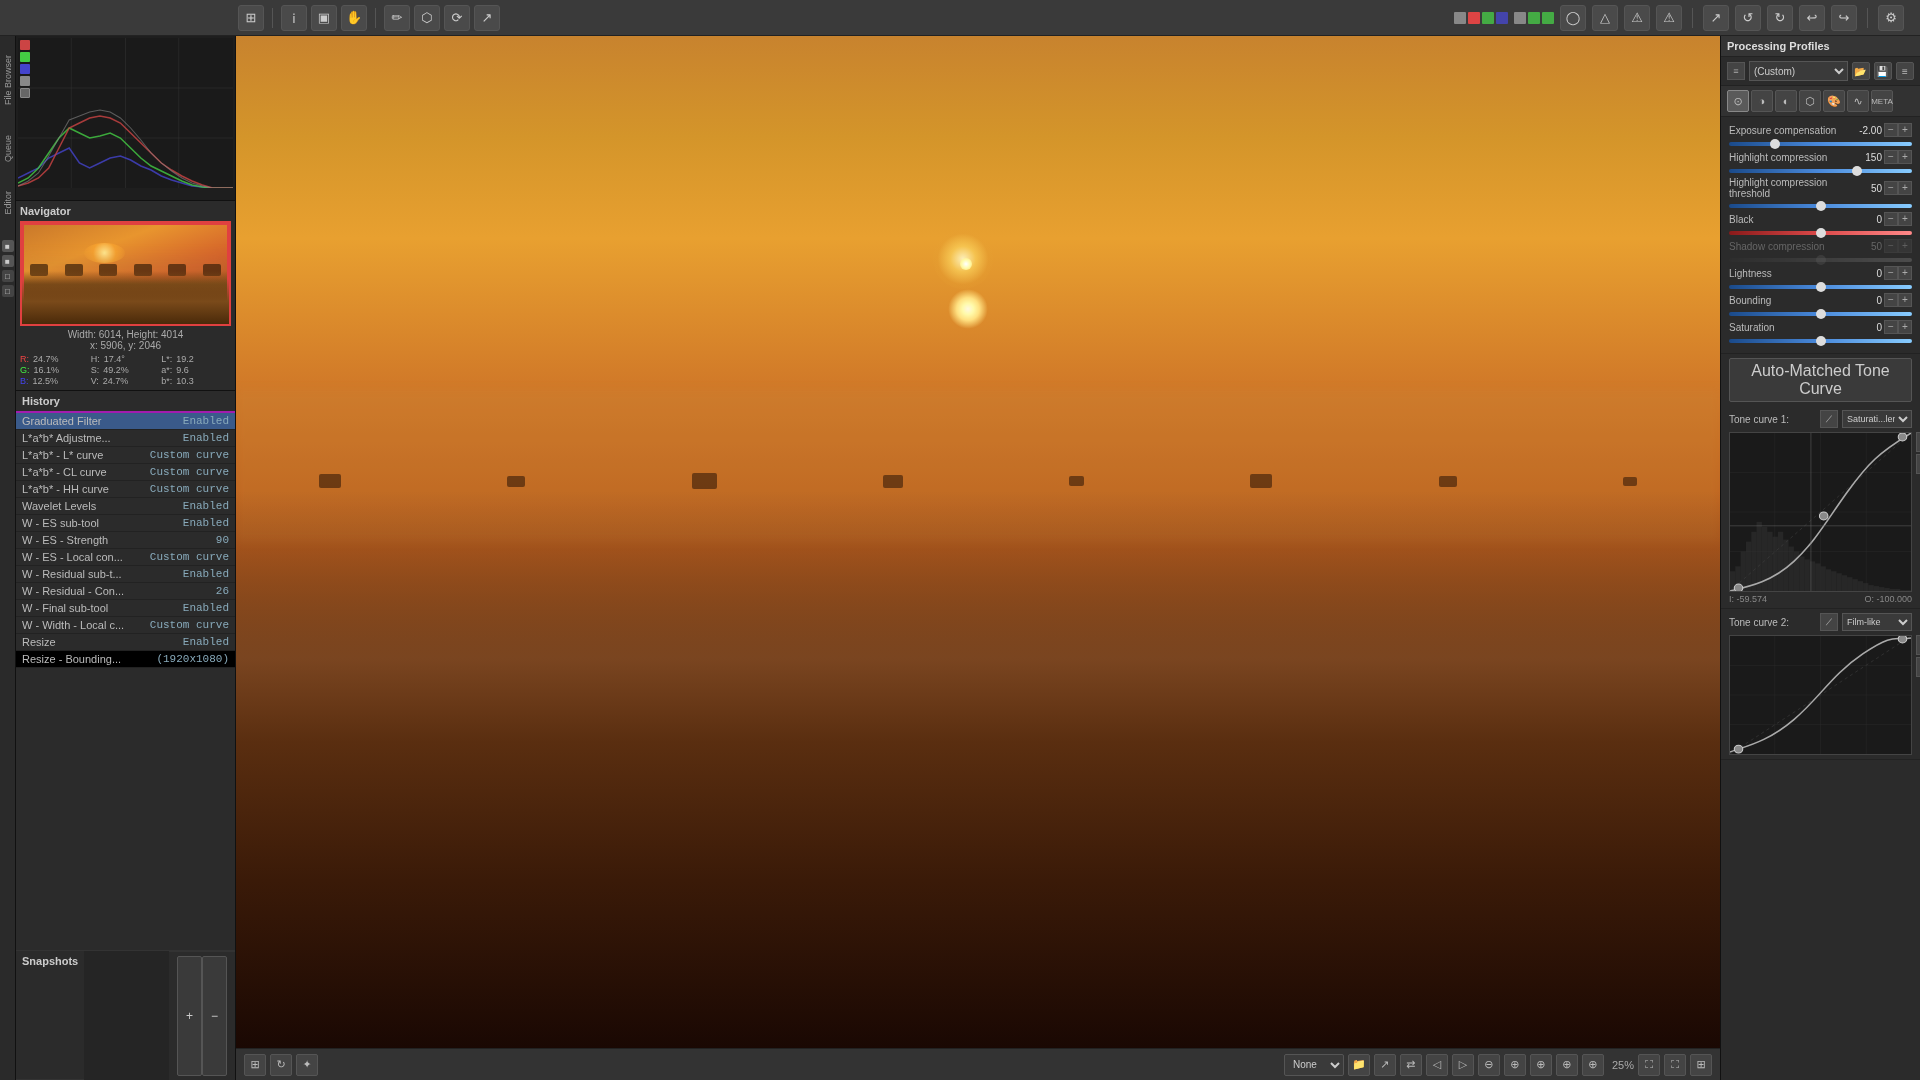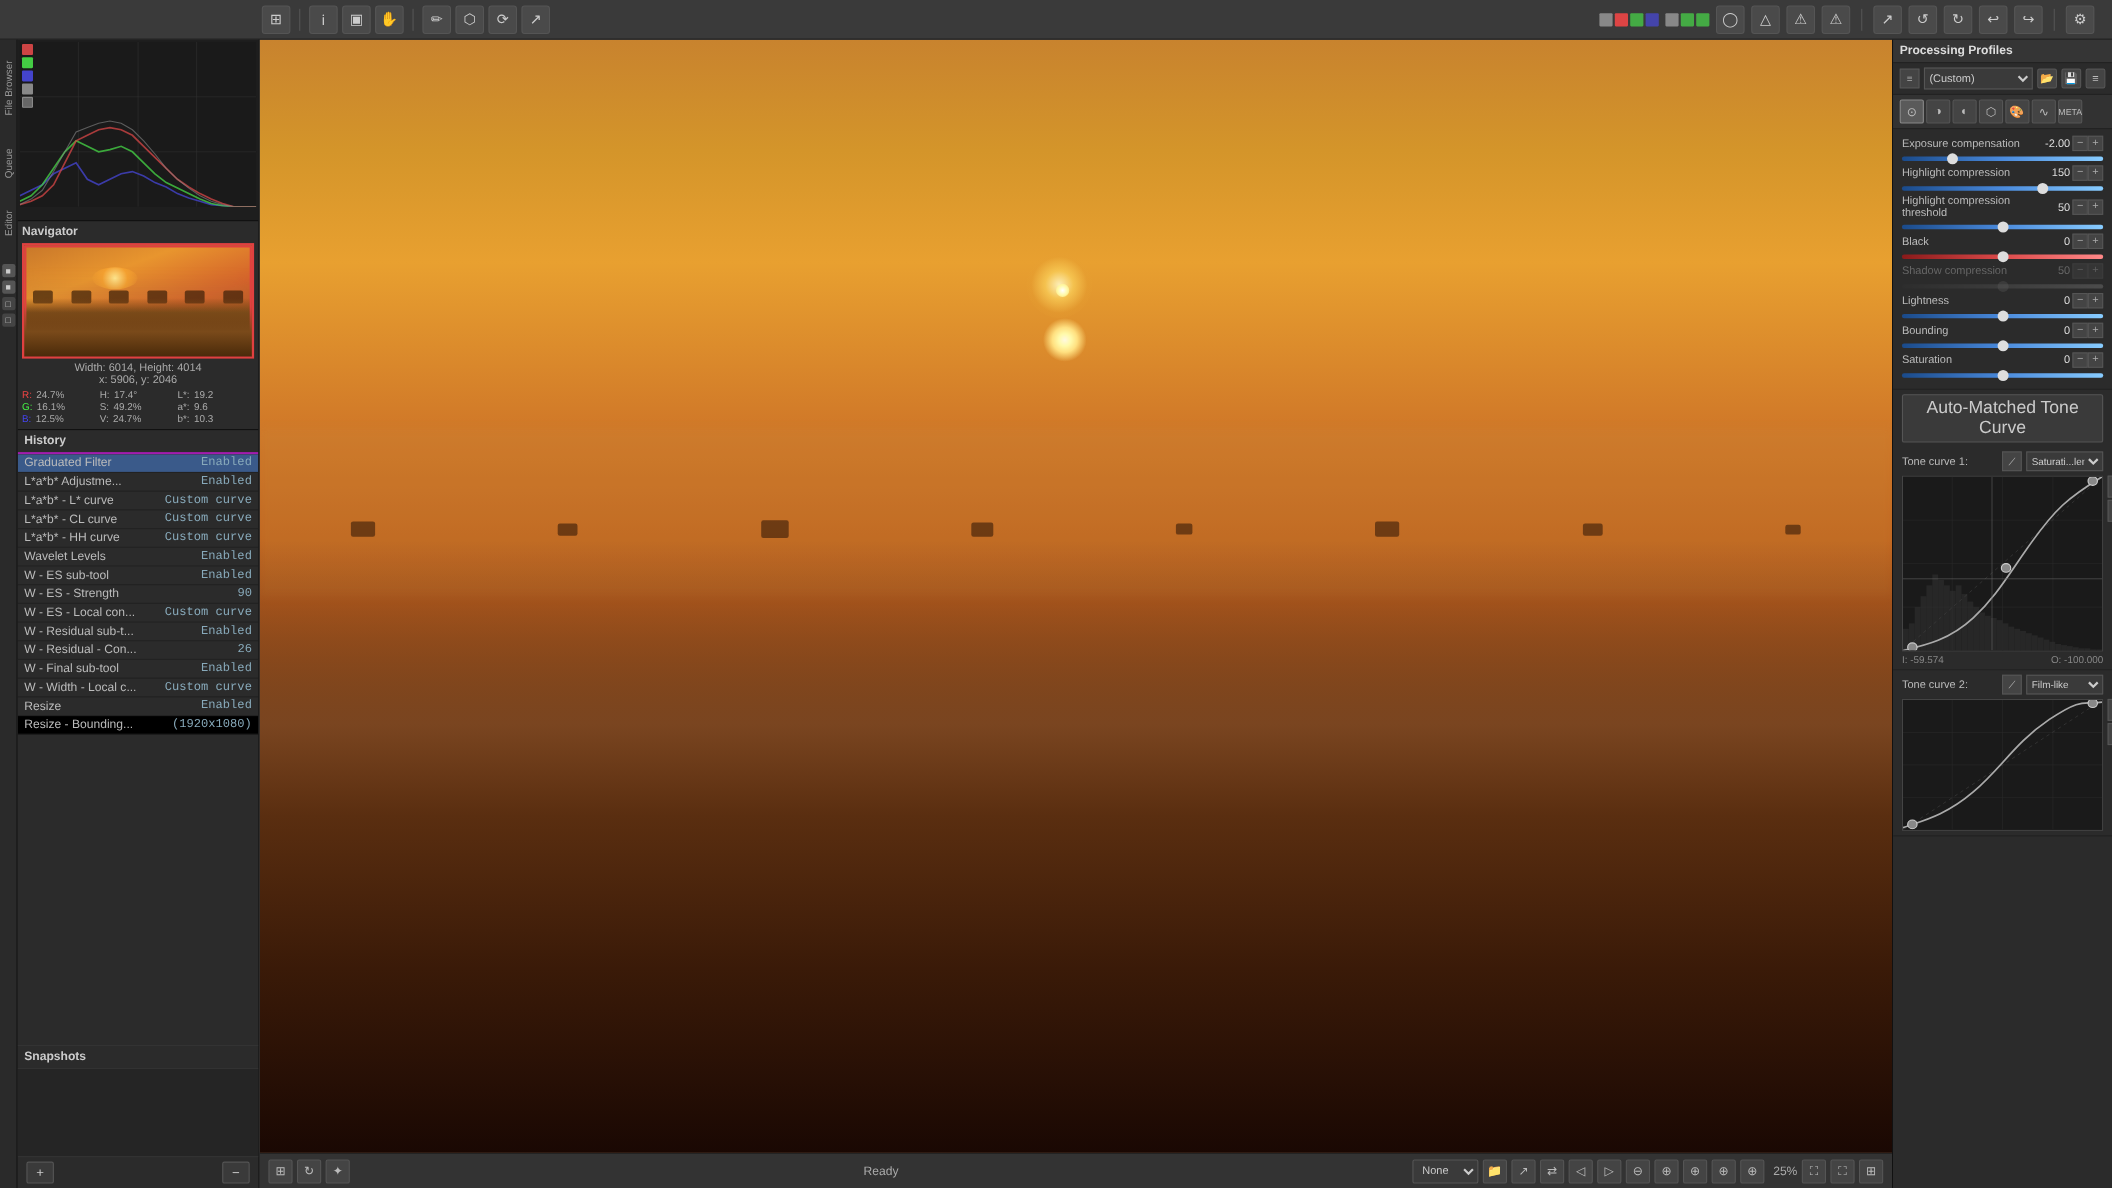--- a/index.html
+++ b/index.html
@@ -175,21 +175,21 @@
     }
     .history-item.selected { background: #3a5a8a; }
     .history-item.last-selected { background: #000000; }
     .hist-name { color: #bbb; }
     .hist-value { color: #8ab; font-family: Liberation Mono, monospace; }
     
     #snapshots-section {
       border-top: 1px solid #333;
       height: 130px;
       display: flex;
-      flex-direction: column;
+      flex-direction: row;
     }
     #snapshots-title {
       color: #ccc;
       font-size: 11px;
       font-weight: bold;
       padding: 4px 6px;
       border-bottom: 1px solid #333;
     }
     #snapshots-body {
       flex: 1;
@@ -777,21 +777,20 @@
           <div style="width:14px;height:9px;background:#1a0a02;border-radius:2px;"></div>
         </div>
 
         <div style="position:absolute;bottom:0;left:0;right:0;height:55%;background:linear-gradient(0deg,#1a0803 0%,#3a1a08 30%,#5a2e10 55%,#7a4520 70%,rgba(0,0,0,0) 100%);"></div>
       </div>
     </div>
     <div id="bottom-toolbar">
       <div class="btm-btn">⊞</div>
       <div class="btm-btn">↻</div>
       <div class="btm-btn">✦</div>
-      <div id="status-bar">Ready</div>
 
       <div style="display:flex;align-items:center;gap:4px;margin-left:auto;">
         <select id="none-select" class="btm-btn" style="width:60px;height:22px;padding:0 4px;background:#3a3a3a;border:1px solid #555;color:#ccc;font-size:10px;">
           <option>None</option>
         </select>
         <div class="btm-btn">📁</div>
         <div class="btm-btn">↗</div>
         <div class="btm-btn">⇄</div>
         <div class="btm-btn">◁</div>
         <div class="btm-btn">▷</div>

